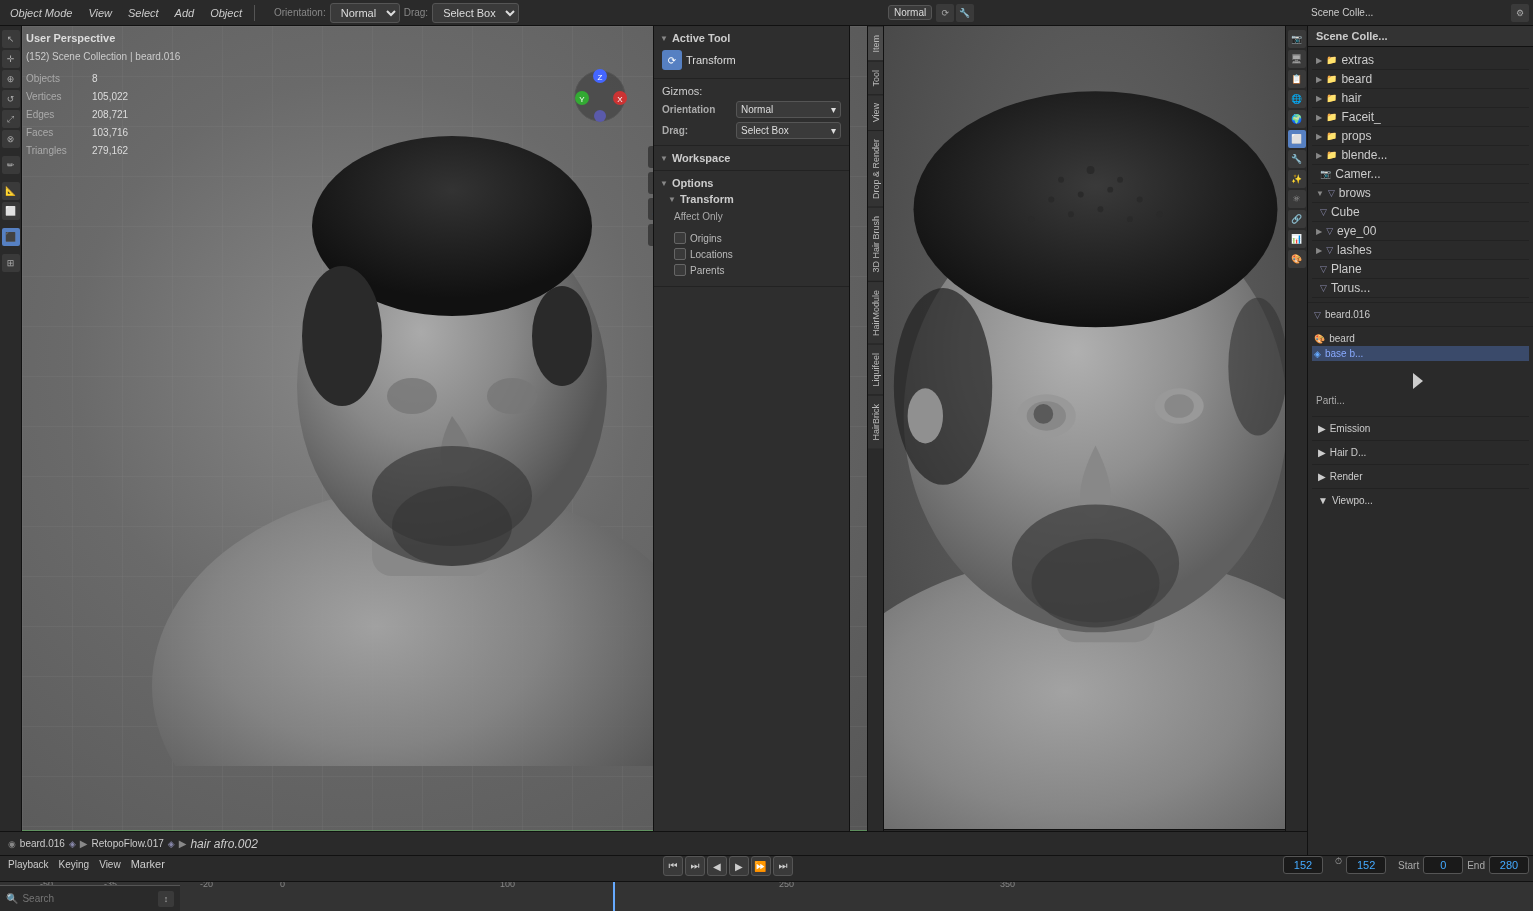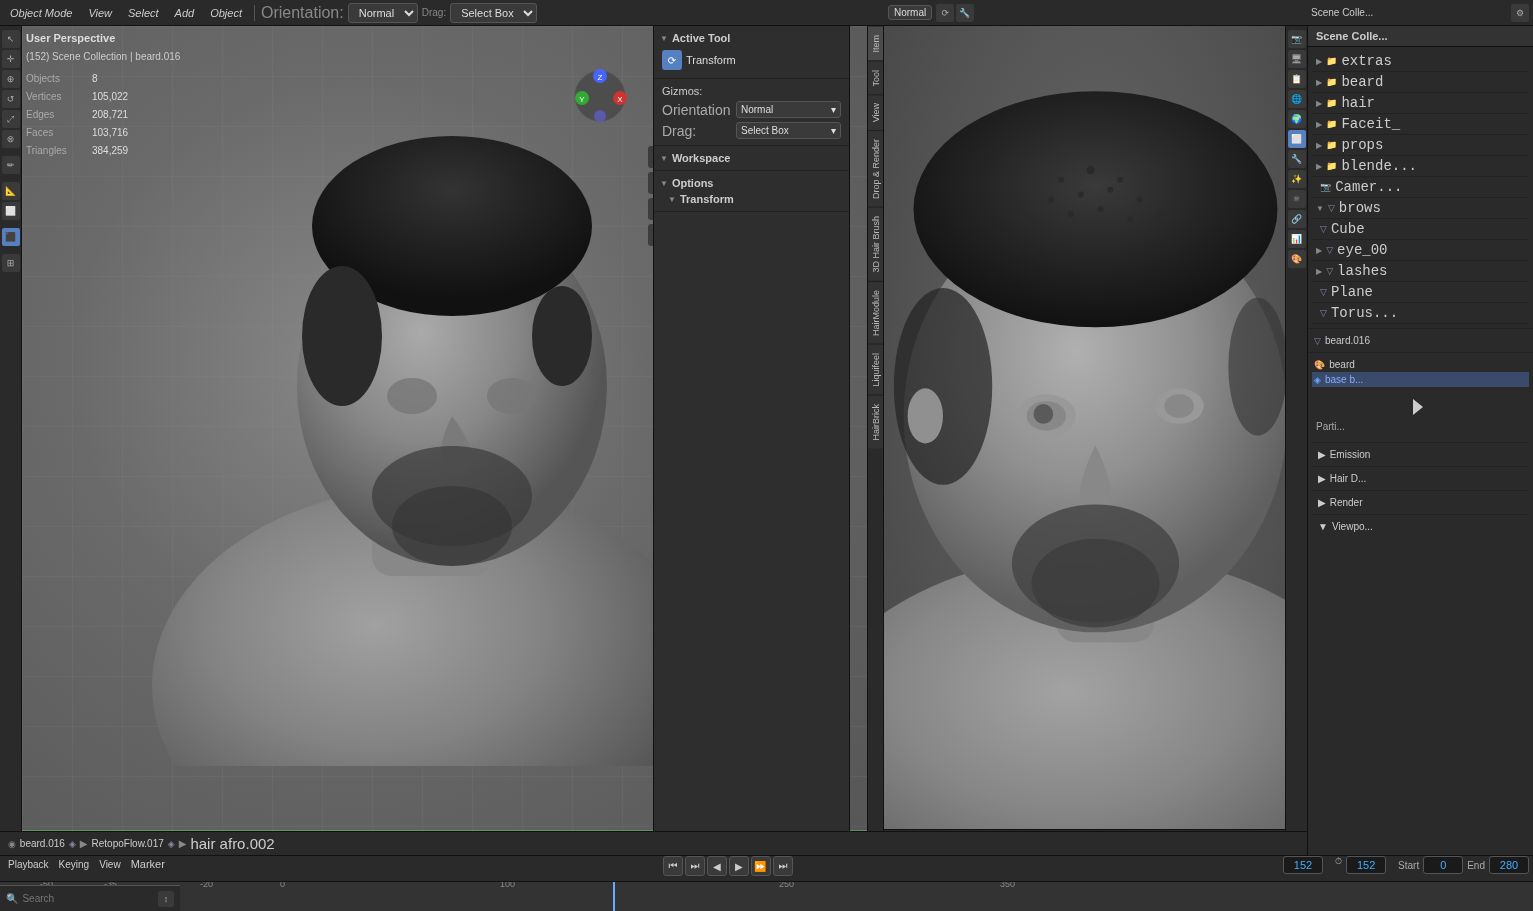--- a/index.html
+++ b/index.html
@@ -212,21 +212,22 @@
     .panel-row {
       display: flex;
       align-items: center;
       padding: 2px 4px;
       gap: 4px;
       font-size: 10px;
     }
     .panel-label {
       color: #aaa;
       min-width: 70px;
-      font-size: 14px;
+      font-size: 10px;
+      font-weight: bold;
     }
     .panel-dropdown {
       flex: 1;
       background: #3a3a3a;
       border: 1px solid #555;
       border-radius: 3px;
       padding: 2px 4px;
       color: #ddd;
       font-size: 10px;
       display: flex;
@@ -326,21 +327,21 @@
     }
     .scene-item {
       display: flex;
       align-items: center;
       padding: 2px 4px;
       gap: 4px;
       cursor: pointer;
       border-bottom: 1px solid #222;
     }
     .scene-item-arrow { color: #888; font-size: 8px; }
-    .scene-item-label { color: #ccc; font-size: 14px; flex: 1; font-family: Liberation Mono, monospace; }
+    .scene-item-label { color: #ccc; font-size: 12px; flex: 1; }
 
     
     .props-panel {
       position: absolute;
       top: 26px;
       right: 226px;
       width: 22px;
       bottom: 56px;
       background: #2a2a2a;
       border-left: 1px solid #111;
@@ -540,21 +541,21 @@
 <body>
 
 <div class="top-bar">
 
   <span class="top-bar-item">Object Mode</span>
   <span class="top-bar-item">View</span>
   <span class="top-bar-item">Select</span>
   <span class="top-bar-item">Add</span>
   <span class="top-bar-item">Object</span>
   <div class="top-bar-separator"></div>
-  <span style="font-size:16px;color:#888;">Orientation:</span>
+  <span style="font-size:10px;color:#888;margin-left:13px;">Orientation:</span>
   <select class="top-bar-dropdown">
     <option>Normal</option>
     <option>Global</option>
     <option>Local</option>
   </select>
   <span style="font-size:10px;color:#888;">Drag:</span>
   <select class="top-bar-dropdown">
     <option>Select Box</option>
     <option>Tweak</option>
   </select>
@@ -638,21 +639,21 @@
     <div class="stat-row">
       <span class="stat-label">Edges</span>
       <span class="stat-value">208,721</span>
     </div>
     <div class="stat-row">
       <span class="stat-label">Faces</span>
       <span class="stat-value">103,716</span>
     </div>
     <div class="stat-row">
       <span class="stat-label">Triangles</span>
-      <span class="stat-value">384,259</span>
+      <span class="stat-value">279,162</span>
     </div>
   </div>
 
   <div class="gizmo" style="position:absolute;top:40px;right:240px;">
     <svg viewBox="0 0 60 60" width="60" height="60">
       <circle cx="30" cy="30" r="25" fill="rgba(60,60,60,0.6)" stroke="#555" stroke-width="1"></circle>
 
       <circle cx="30" cy="10" r="7" fill="#4466ff"></circle>
       <text x="30" y="14" text-anchor="middle" fill="white" font-size="8">Z</text>
 
@@ -719,20 +720,37 @@
       <span class="collapse-arrow">▼</span>
       <span>Options</span>
     </div>
 
     <div style="padding-left:8px;">
       <div class="panel-section-header">
         <span class="collapse-arrow">▼</span>
         <span>Transform</span>
       </div>
 
+      <div class="affect-section">
+        <div style="display:flex;align-items:center;gap:8px;margin-bottom:4px;">
+          <span class="affect-title">Affect Only</span>
+        </div>
+        <div class="checkbox-row">
+          <div class="checkbox"></div>
+          <span class="checkbox-label">Origins</span>
+        </div>
+        <div class="checkbox-row">
+          <div class="checkbox"></div>
+          <span class="checkbox-label">Locations</span>
+        </div>
+        <div class="checkbox-row">
+          <div class="checkbox"></div>
+          <span class="checkbox-label">Parents</span>
+        </div>
+      </div>
     </div>
   </div>
 </div>
 
 <div class="n-panel-tabs">
   <div class="n-tab active">Item</div>
   <div class="n-tab">Tool</div>
   <div class="n-tab">View</div>
   <div class="n-tab">Drop &amp; Render</div>
   <div class="n-tab">3D Hair Brush</div>
@@ -962,21 +980,21 @@
 </div>
 
 <div class="status-bar">
   <span style="font-size:9px;color:#888;cursor:pointer;">◉</span>
   <span style="font-size:10px;color:#ccc;">beard.016</span>
   <span style="font-size:9px;color:#88a;">◈</span>
   <span style="font-size:10px;color:#888;">▶</span>
   <span style="font-size:10px;color:#ccc;">RetopoFlow.017</span>
   <span style="font-size:9px;color:#88a;">◈</span>
   <span style="font-size:10px;color:#888;">▶</span>
-  <span style="font-size:15px;color:#ccc;">hair afro.002</span>
+  <span style="font-size:12px;color:#ccc;font-style:italic;">hair afro.002</span>
 </div>
 
 <div class="bottom-bar">
 
   <div class="timeline-controls">
 
     <div style="display:flex;align-items:center;gap:2px;margin-right:4px;">
       <span style="font-size:10px;color:#ccc;cursor:pointer;padding:2px 4px;">Playback</span>
       <span style="font-size:10px;color:#ccc;cursor:pointer;padding:2px 4px;">Keying</span>
       <span style="font-size:10px;color:#ccc;cursor:pointer;padding:2px 4px;">View</span>

